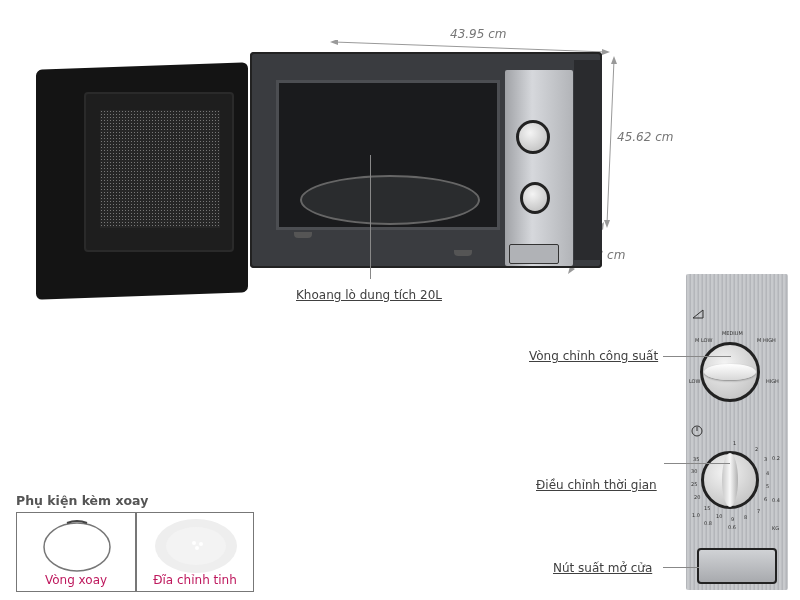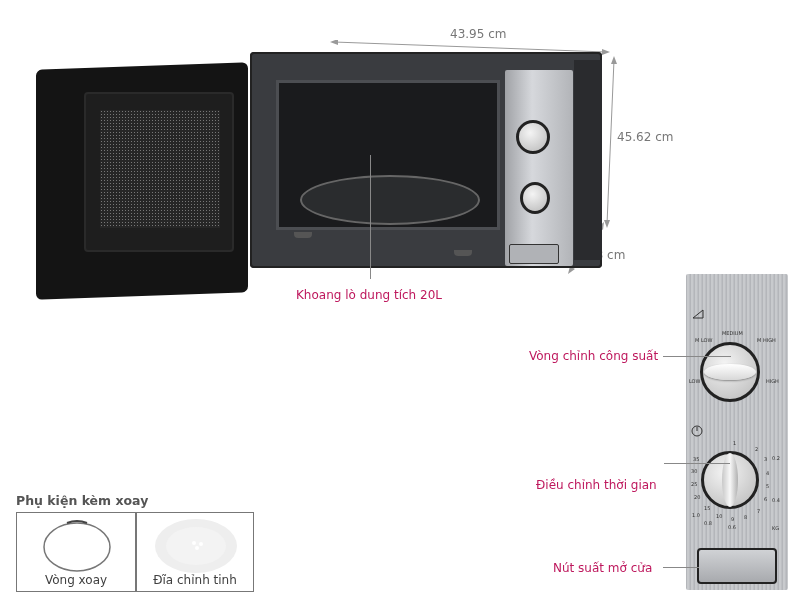--- a/index.html
+++ b/index.html
@@ -1,20 +1,20 @@
 <!DOCTYPE html>
 <html><head>
 <meta charset="utf-8">
 <style>
   * { margin:0; padding:0; box-sizing:border-box; }
   body { width:800px; height:600px; background:#fff; position:relative; overflow:hidden;
          font-family:"DejaVu Sans", sans-serif; color:#666; }
   .abs { position:absolute; }
-  .dim-text { font-size:12px; color:#777; position:absolute; white-space:nowrap; }
-  .label { font-size:12px; color:#be185d; position:absolute; white-space:nowrap; }
+  .dim-text { font-size:12px; color:#777; position:absolute; white-space:nowrap;font-style:italic; }
+  .label { font-size:12px; color:#404040; position:absolute; white-space:nowrap;text-decoration:underline; }
   .leader { position:absolute; background:#888; height:1px; }
   
   .door { left:36px; top:66px; width:212px; height:230px; background:#141414; border-radius:6px;
           transform:skewY(-2deg); }
   .door-inner { left:84px; top:92px; width:150px; height:160px; background:#1e1e1e; border:2px solid #2a2a2a; border-radius:4px; }
   .mesh { left:100px; top:110px; width:120px; height:118px;
           background-image:radial-gradient(#777 0.8px, transparent 1px); background-size:3px 3px; background-color:#262626; }
   
   .body { left:250px; top:52px; width:352px; height:216px; background:#3a3c40; border-radius:4px;
           box-shadow:inset 0 0 0 2px #222; }
@@ -27,21 +27,21 @@
   .foot { width:18px; height:6px; background:#555; border-radius:0 0 4px 4px; }
   
   .bpanel { left:686px; top:274px; width:102px; height:316px;
             background:repeating-linear-gradient(90deg,#b4b6ba 0 1px,#c8cacd 1px 3px,#bdbfc3 3px 4px); border-radius:2px; }
   .dial-txt { position:absolute; font-size:5px; color:#333; font-family:"DejaVu Sans", sans-serif; }
   .door-btn { left:697px; top:548px; width:80px; height:36px; border:2px solid #222; border-radius:4px;
               background:linear-gradient(180deg,#d0d2d5,#a8aaae); }
   
   .acc-title { left:16px; top:493px; font-size:12.5px; font-weight:bold; color:#555; }
   .acc-box { top:512px; height:80px; border:1px solid #777; }
-  .acc-label { position:absolute; left:0; right:0; bottom:4px; text-align:center; font-size:12px; color:#404040; }
+  .acc-label { position:absolute; left:0; right:0; bottom:4px; text-align:center; font-size:12px; color:#be185d; }
 </style>
 </head>
 <body>
 
 <div>
   <svg class="abs" style="left:330px;top:40px" width="280" height="20">
     <line x1="4" y1="2" x2="276" y2="12" stroke="#999" stroke-width="1"></line>
     <polygon points="0,2 8,-1 8,5" fill="#999"></polygon>
     <polygon points="280,12 272,9 272,15" fill="#999"></polygon>
   </svg>

